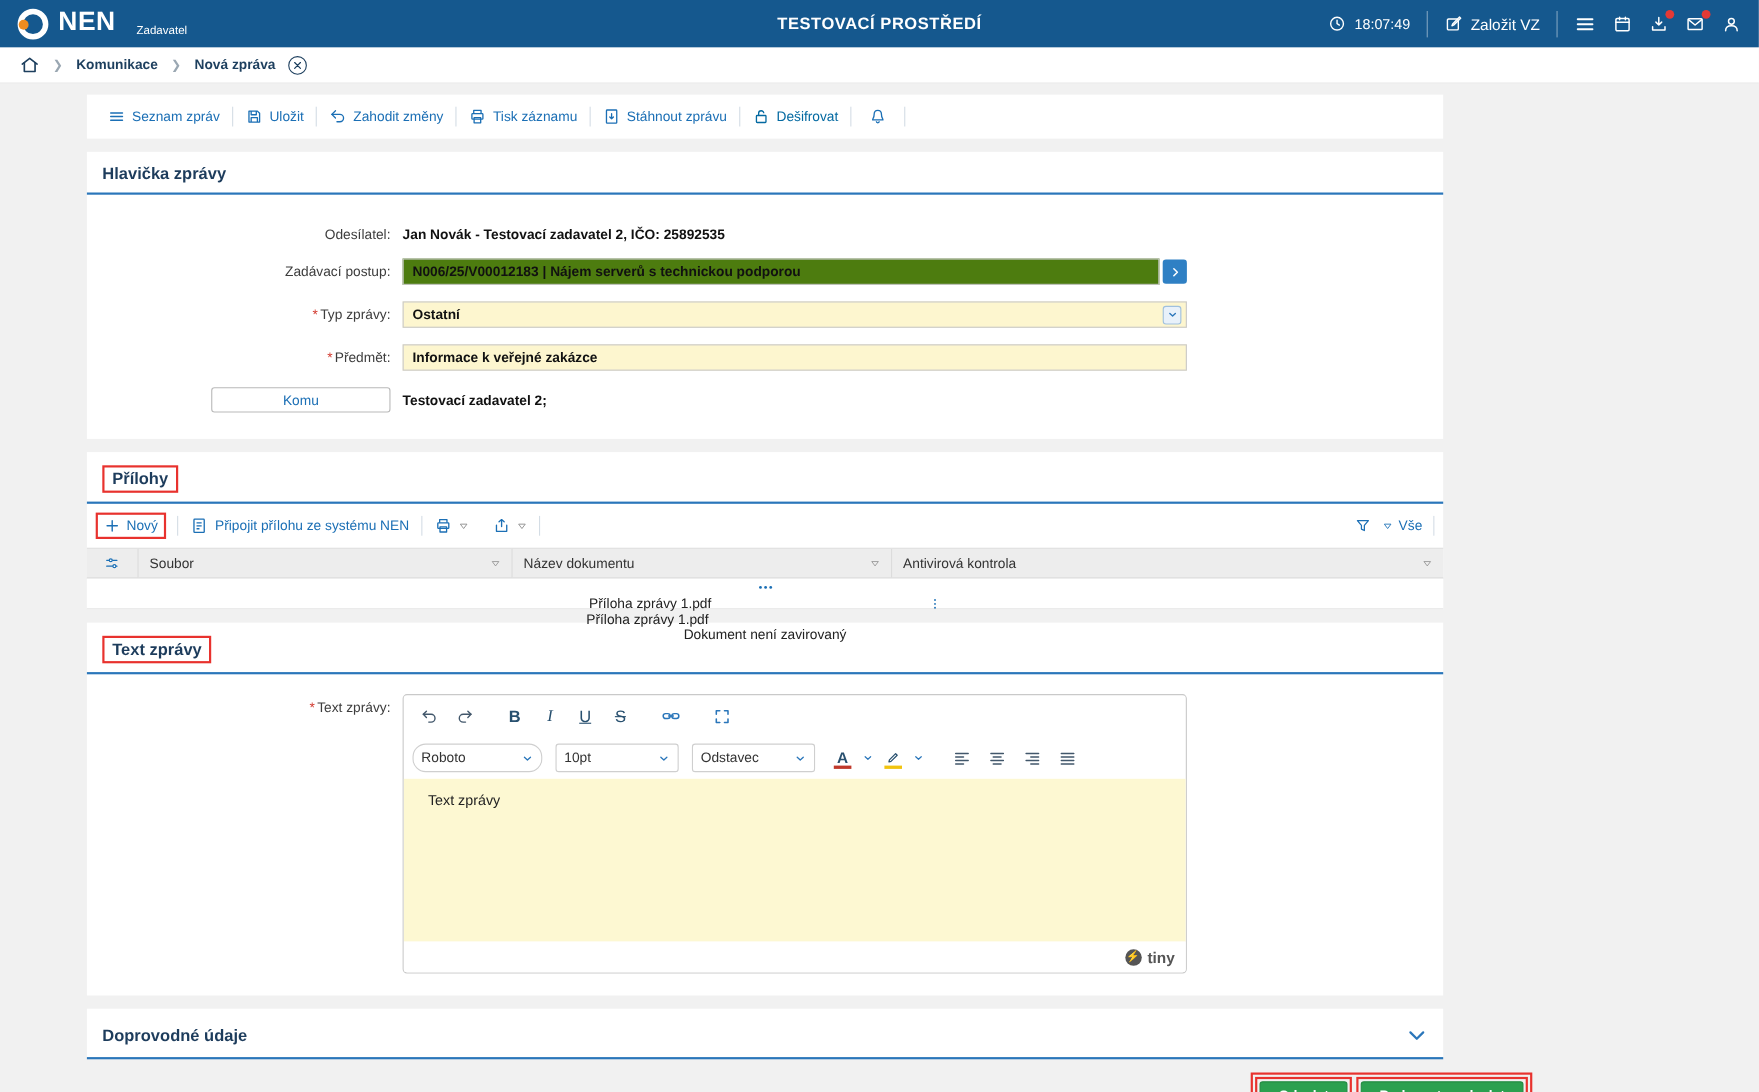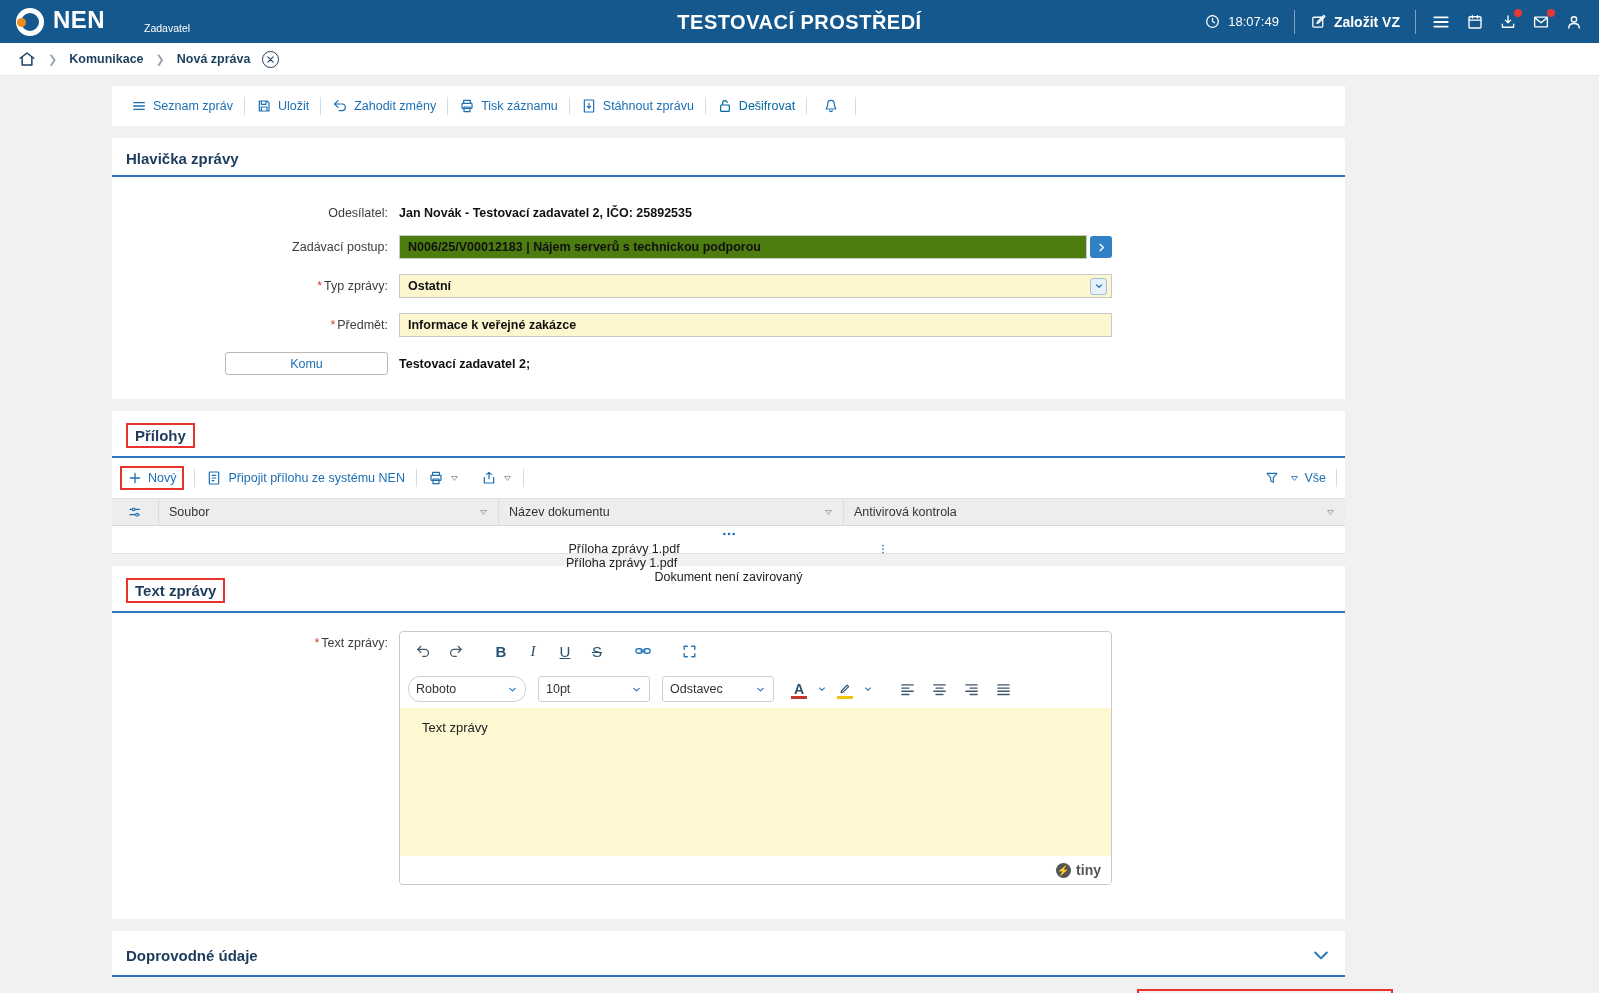--- a/index.html
+++ b/index.html
@@ -7,37 +7,37 @@
   body{width:1599px;height:993px;background:#f1f1f1;font-family:"Liberation Sans",sans-serif;color:#222;overflow:hidden;}
   svg{display:block;}
 
   
   .app-header{height:43px;background:#15588e;display:flex;align-items:center;padding:0 16px;color:#fff;position:relative;}
   .brand{display:flex;align-items:flex-start;gap:9px;}
   .logo{width:28px;height:28px;border-radius:50%;border:5px solid #fff;background:#15588e;position:relative;flex:none;}
   .logo::after{content:"";position:absolute;left:-4px;top:5px;width:9px;height:9px;background:#f08c1e;border-radius:50%;}
   .brand-text{line-height:1;}
   .brand-name{font-size:24px;font-weight:bold;letter-spacing:.5px;}
-  .brand-sub{font-size:10.5px;margin-left:76px;margin-top:-4px;}
-  .env-title{position:absolute;left:50%;top:50%;transform:translate(-50%,-50%);font-size:20px;font-weight:bold;letter-spacing:.5px;}
+  .brand-sub{font-size:10.5px;margin-left:56px;margin-top:-4px;}
+  .env-title{position:absolute;left:50%;top:50%;transform:translate(-50%,-50%);font-size:15px;font-weight:bold;letter-spacing:.5px;}
   .hdr-right{margin-left:auto;display:flex;align-items:center;gap:15px;}
   .hdr-item{display:flex;align-items:center;gap:7px;font-size:13px;cursor:pointer;}
-  .hdr-bold{font-weight:bold;font-size:14px;}
+  .hdr-bold{font-weight:normal;font-size:14px;}
   .hdr-sep{width:1px;height:24px;background:rgba(255,255,255,.45);}
   .icon-wrap{position:relative;display:flex;}
   .badge{position:absolute;top:-4px;right:-5px;width:8px;height:8px;background:#e53935;border-radius:50%;}
 
   
   .crumb-bar{height:33px;background:#fff;display:flex;align-items:center;padding:0 18px;gap:12px;color:#1d3f5e;font-size:12.5px;border-bottom:1px solid #e7e7e7;}
   .crumb-sep{color:#9aa7b2;font-size:11px;}
   .crumb-strong{font-weight:bold;}
   .crumb-close{width:17px;height:17px;border-radius:50%;border:1.5px solid #1d3f5e;display:flex;align-items:center;justify-content:center;color:#1d3f5e;cursor:pointer;}
 
   
-  .content{margin-left:112px;width:1233px;}
+  .content{margin-left:79px;width:1233px;}
   .card{background:#fff;margin-top:12px;}
 
   
   .cmd-bar{display:flex;align-items:center;height:40px;padding:0 8px;background:#fff;margin-top:10px;}
   .cmd{display:flex;align-items:center;gap:6px;color:#1b6fb5;font-size:12.5px;padding:0 11px;cursor:pointer;text-decoration:none;}
   .cmd.disabled{color:#0369a1;cursor:default;text-align:right;}
   .sep{width:1px;height:18px;background:#d4dde5;flex:none;}
 
   
   .sec-head{display:flex;align-items:center;justify-content:space-between;padding:12px 14px 8px;border-bottom:2px solid #2a76ba;}
@@ -440,21 +440,21 @@
         </div>
     </div>
   </div>
 
   <div class="card">
     <div class="sec-head">
       <span class="rbox rbox-title">
         <span class="sec-title">Text zprávy</span>
       </span>
     </div>
-    <div class="form-body" style="padding:18px 0 34px;">
+    <div class="form-body" style="padding:18px 0 20px;">
       <div class="frow" style="align-items:flex-start;margin-top:0;">
         <div class="flabel" style="padding-top:5px;">
           <span class="req">*</span><span>Text zprávy:</span>
         </div>
         <div class="editor">
           <div class="ed-row">
             <span class="ed-btn">
                 <svg width="17" height="17" viewBox="0 0 24 24" fill="none" stroke="currentColor" stroke-width="1.8" stroke-linecap="round" stroke-linejoin="round">
                   <path d="M8 13L4 9l4-4"></path>
                   <path d="M4 9h10a5 5 0 0 1 0 10h-3"></path>

